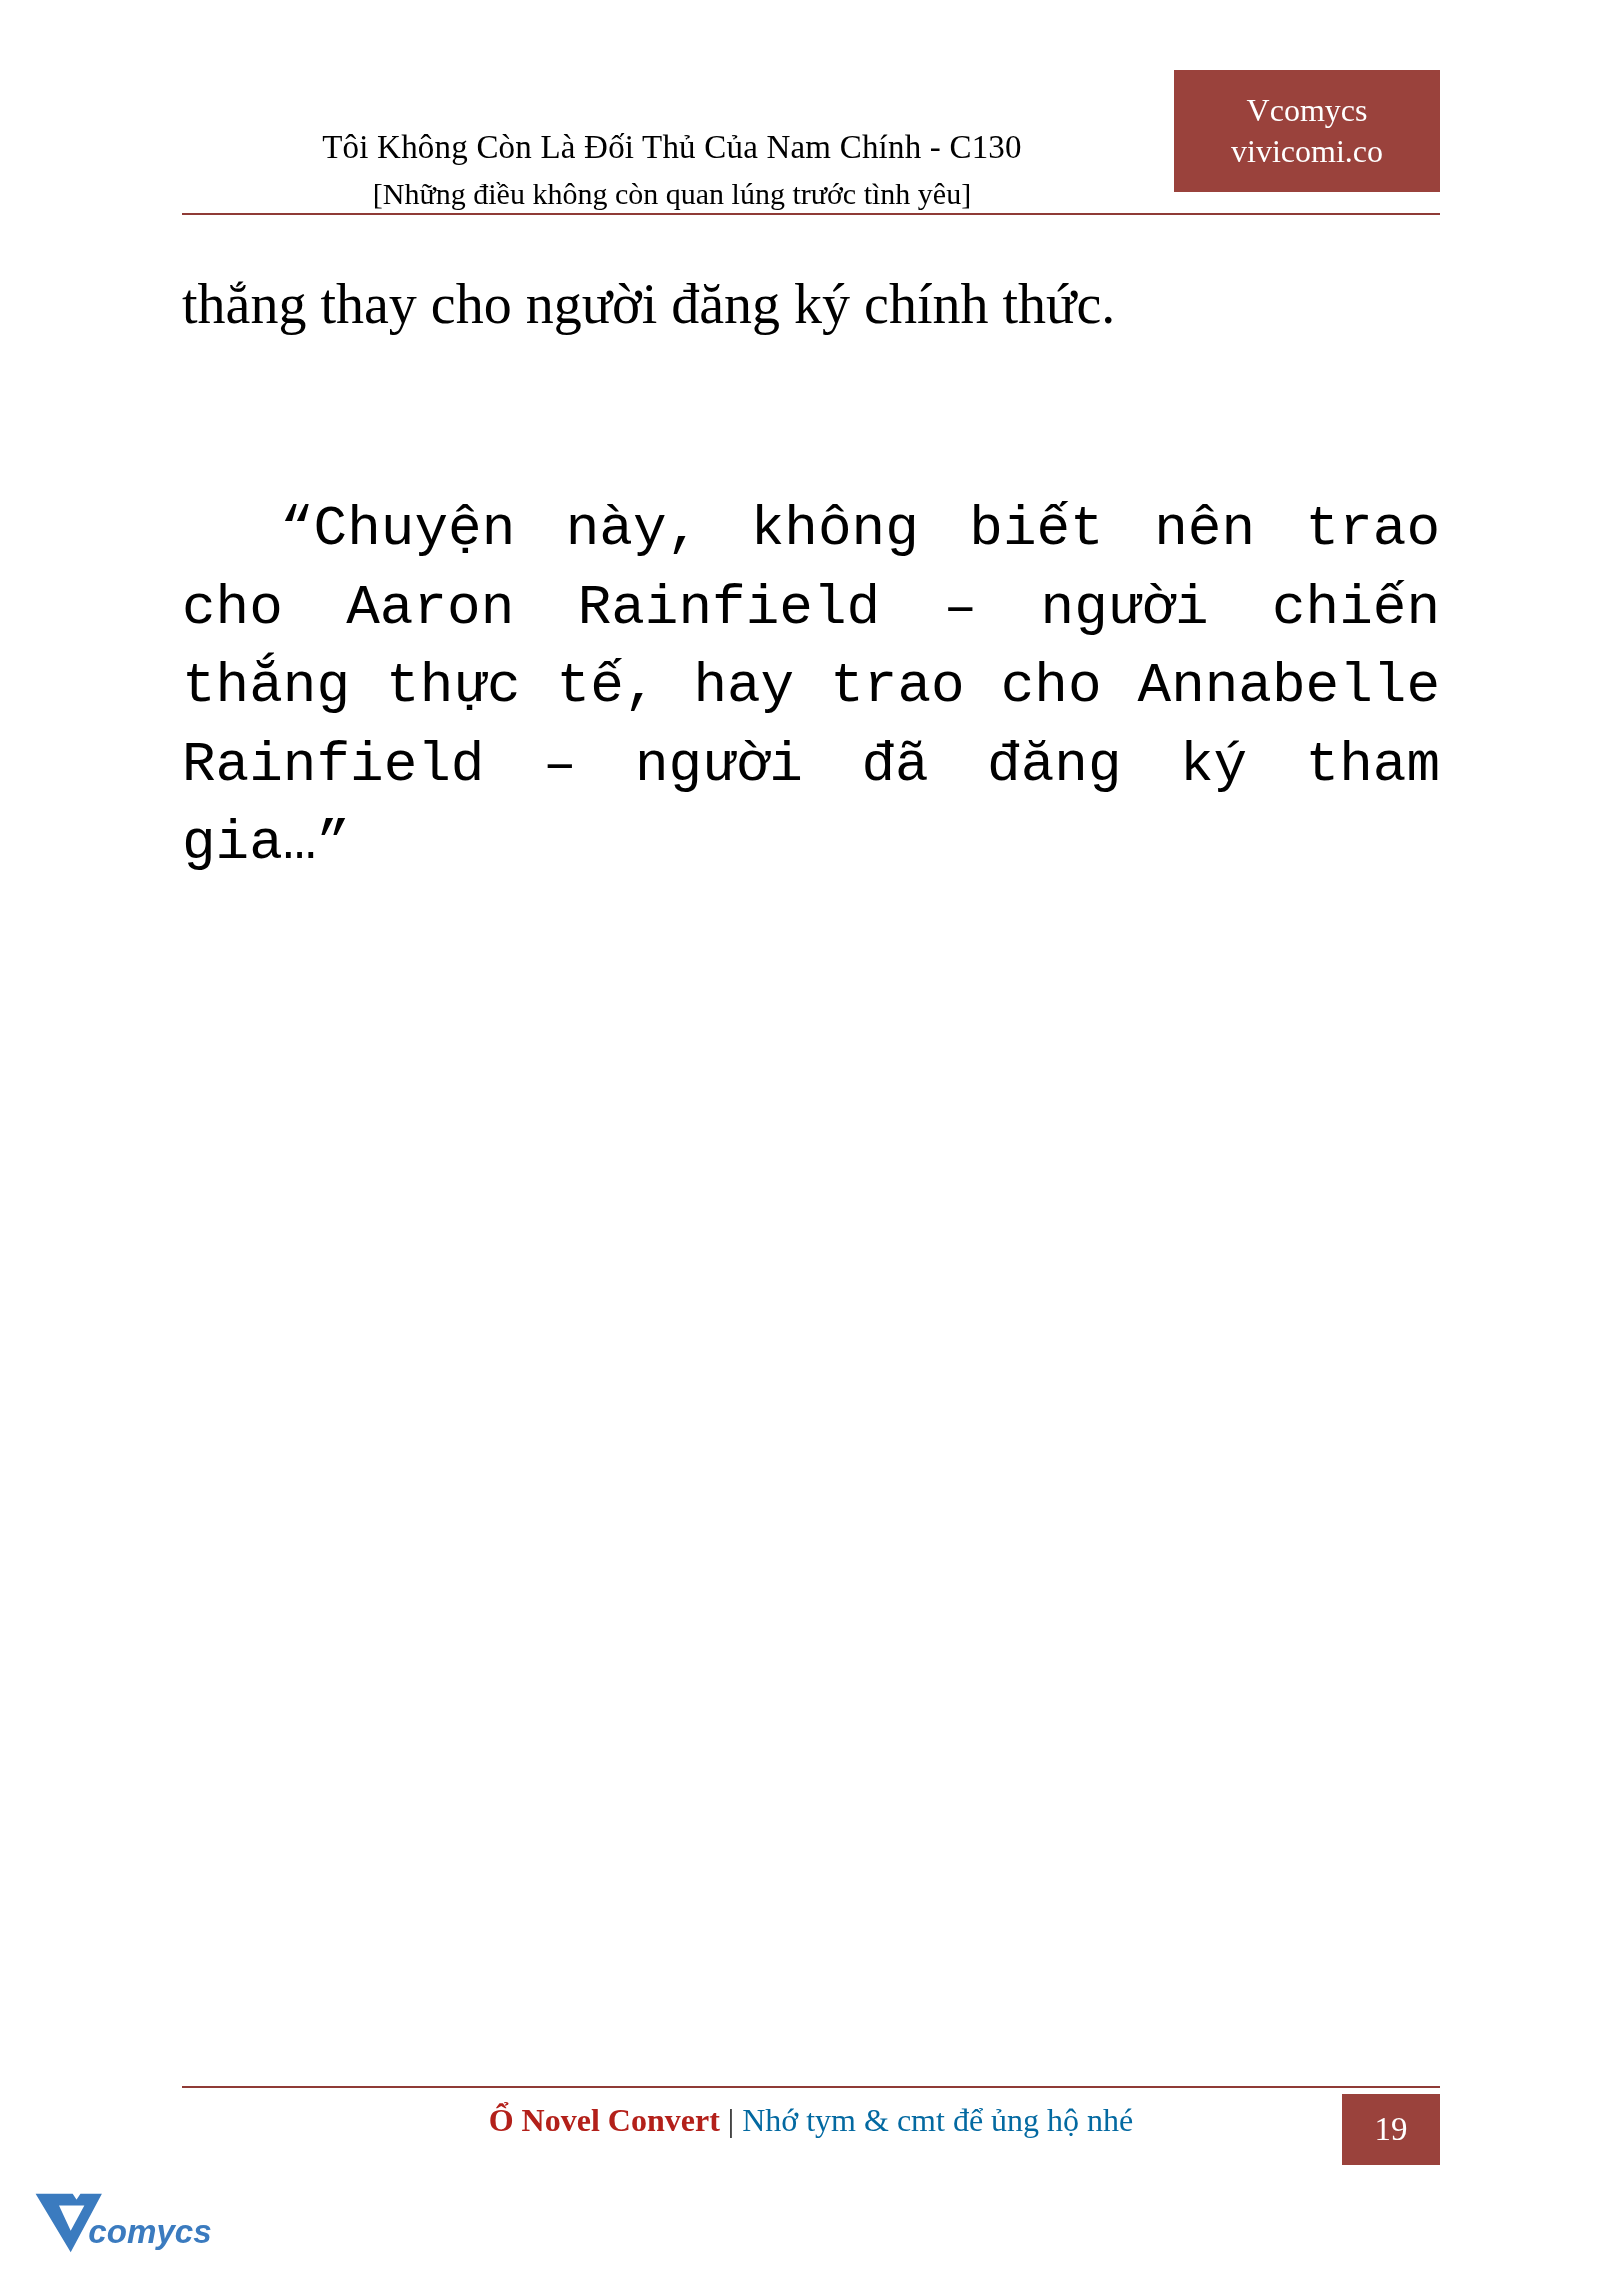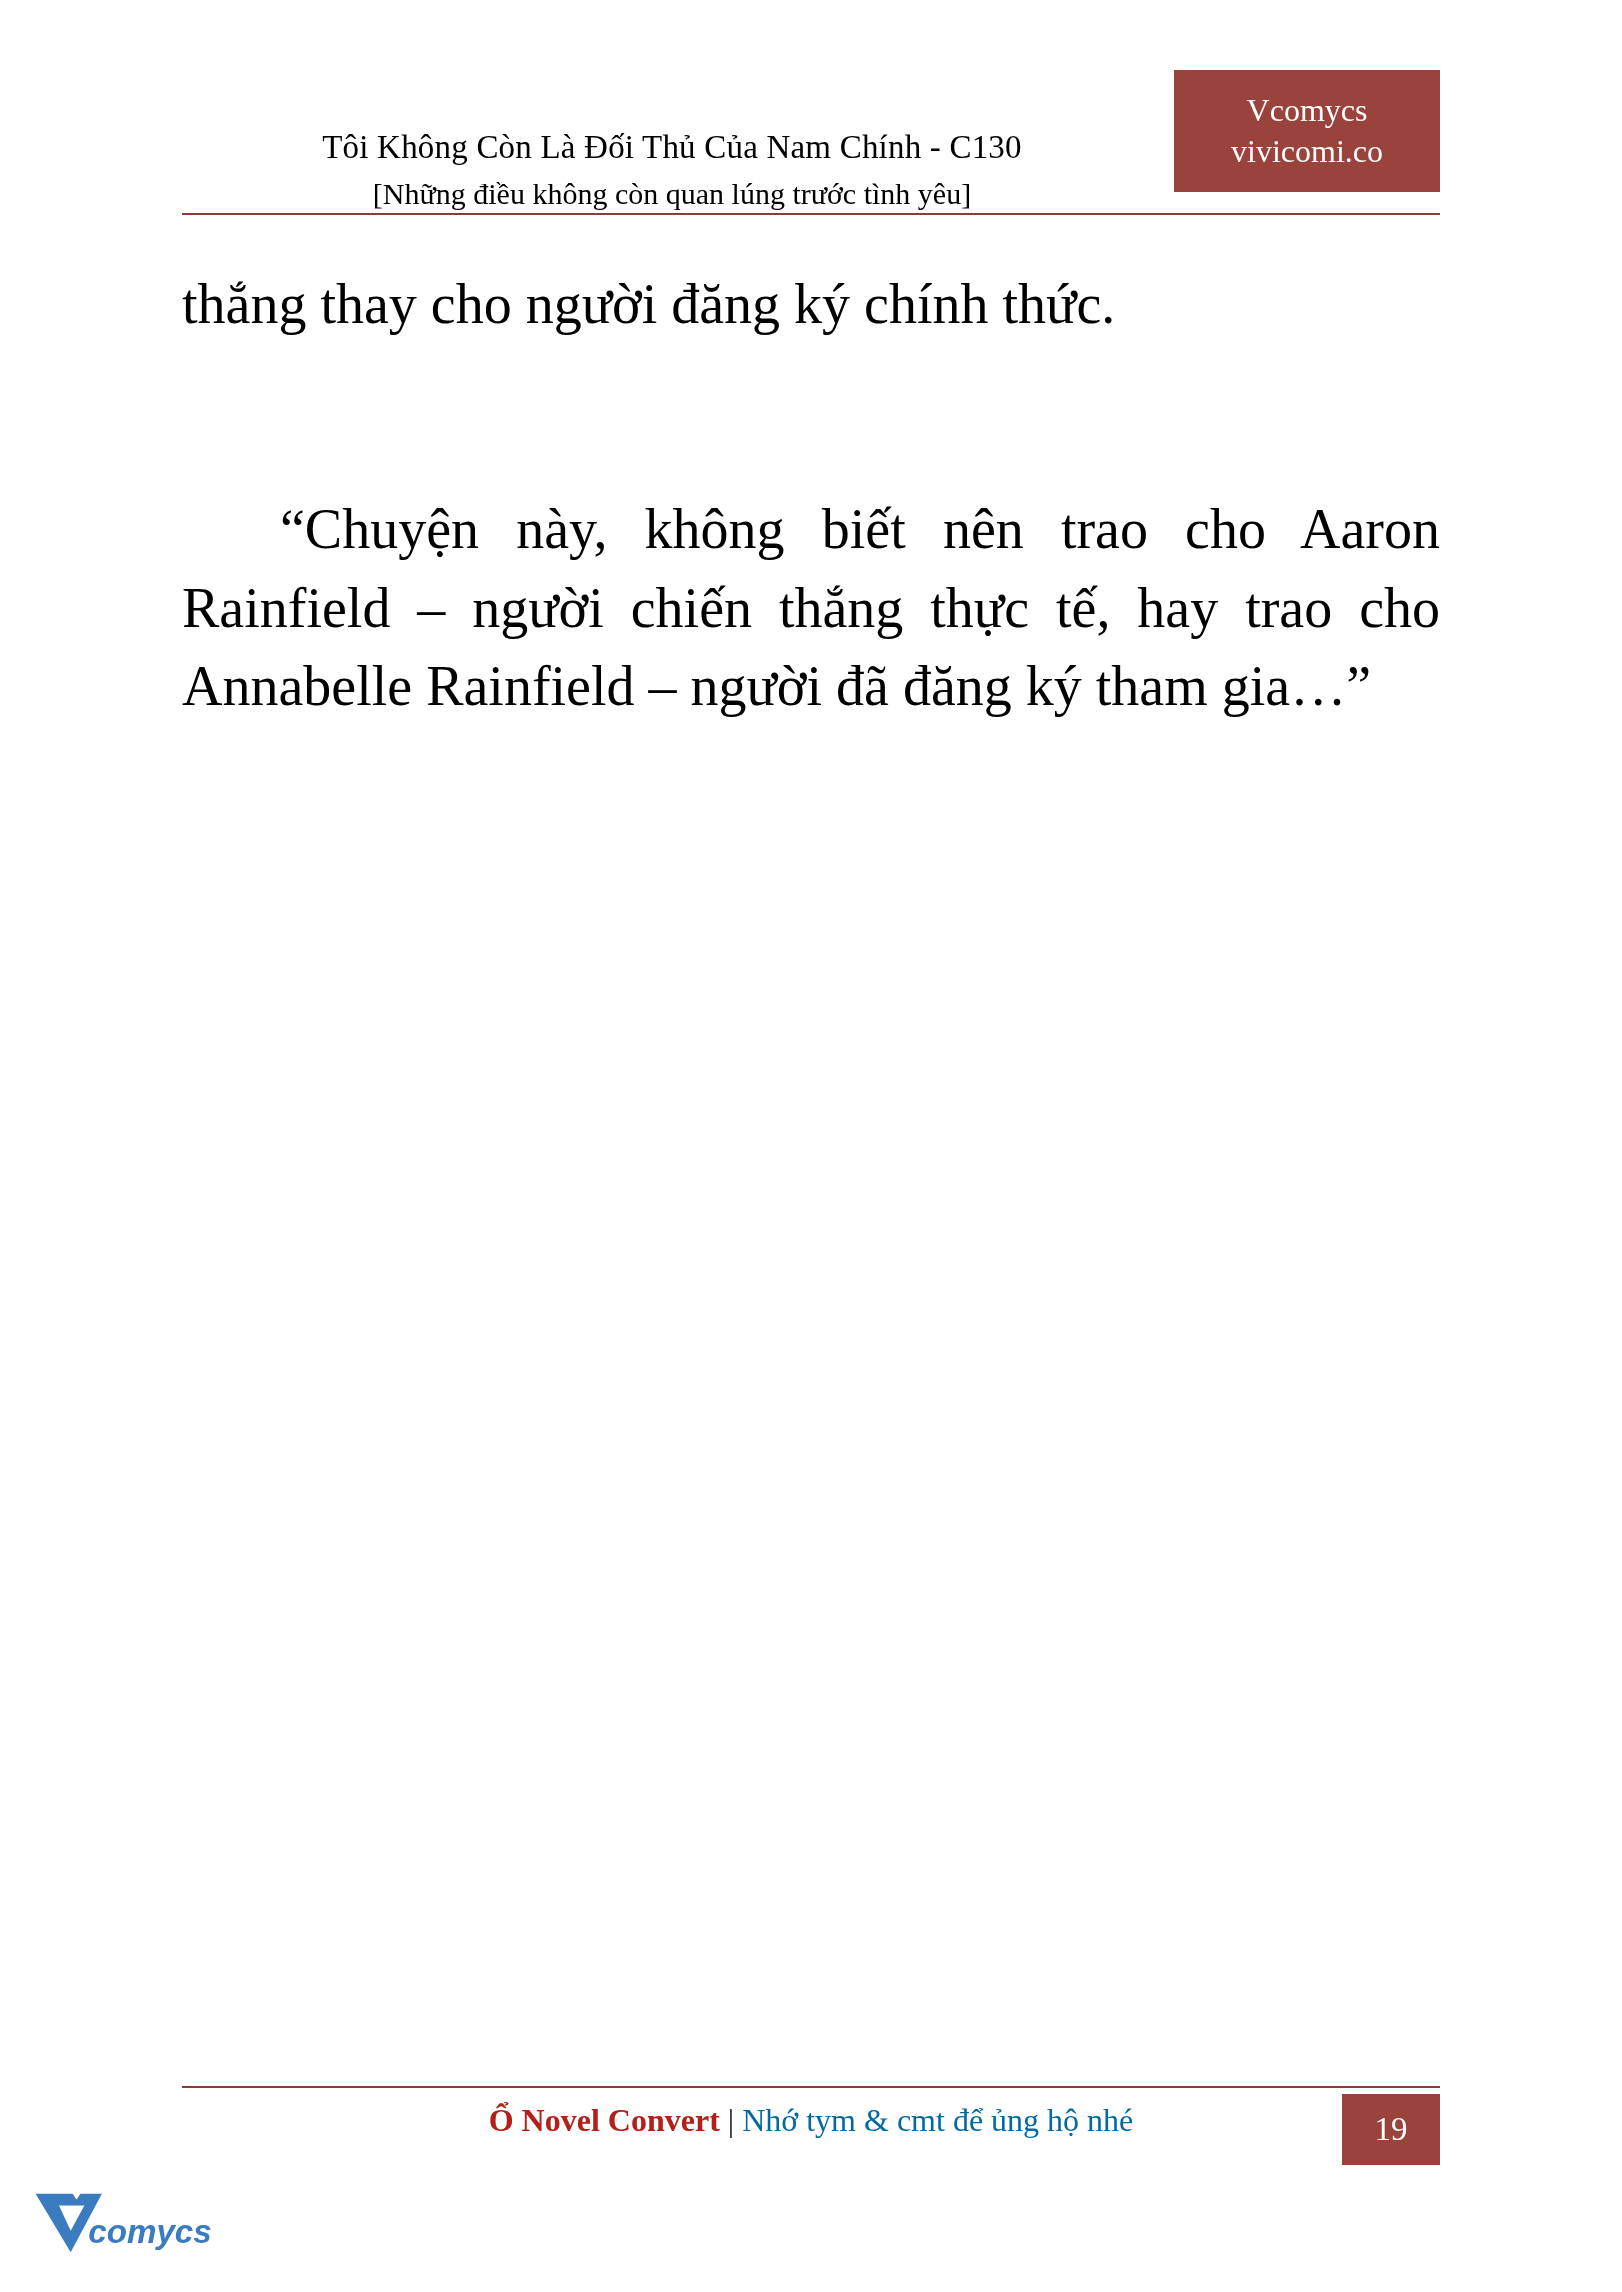--- a/index.html
+++ b/index.html
@@ -67,21 +67,21 @@
     top: 265px;
     width: 1258px;
   }
   .para {
     font-size: 56px;
     line-height: 1.40;
     text-align: justify;
     text-justify: inter-word;
     margin: 0 0 0 0;
   }
-  .para.indent { text-indent: 98px; }
+  .para.indent { text-indent: 98px; font-family: Liberation Mono, monospace; }
   .gap-1 { height: 147px; }
   .gap-2 { height: 147px; }
 
   
   .footer {
     position: absolute;
     left: 182px;
     top: 2086px;
     width: 1258px;
     height: 69px;

